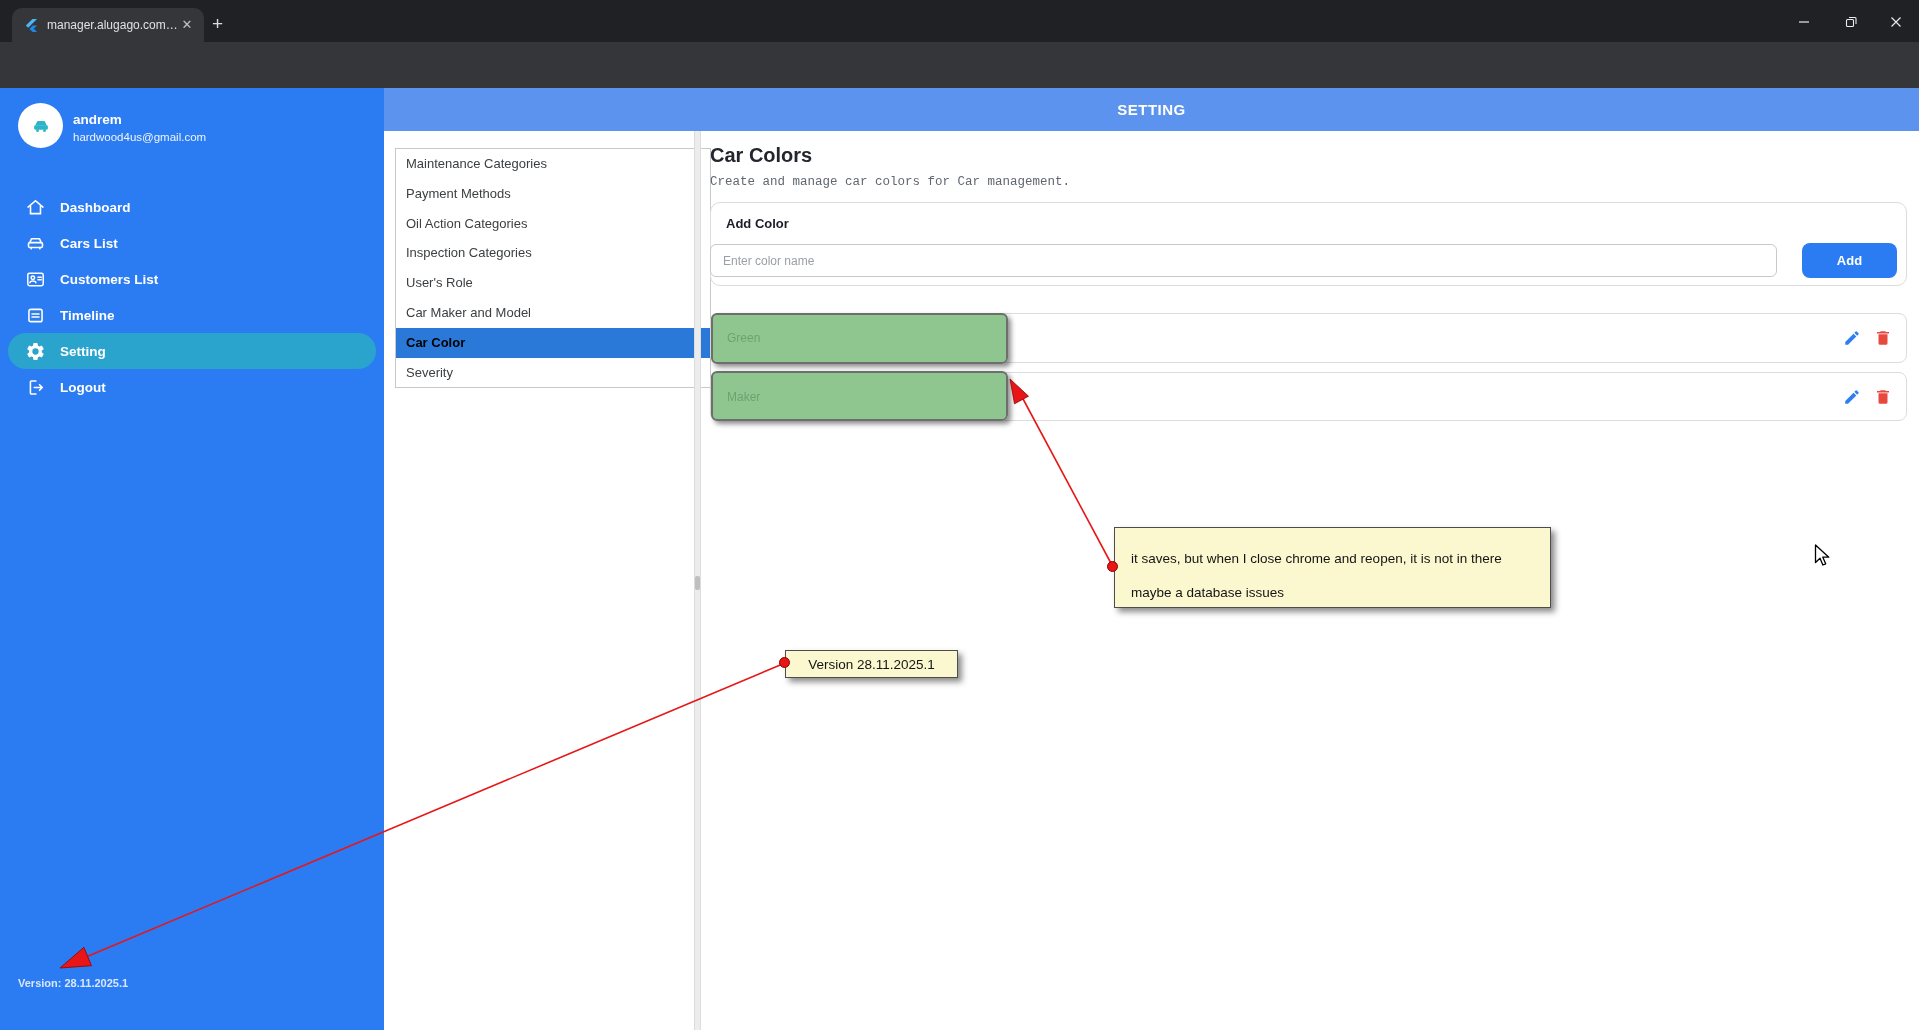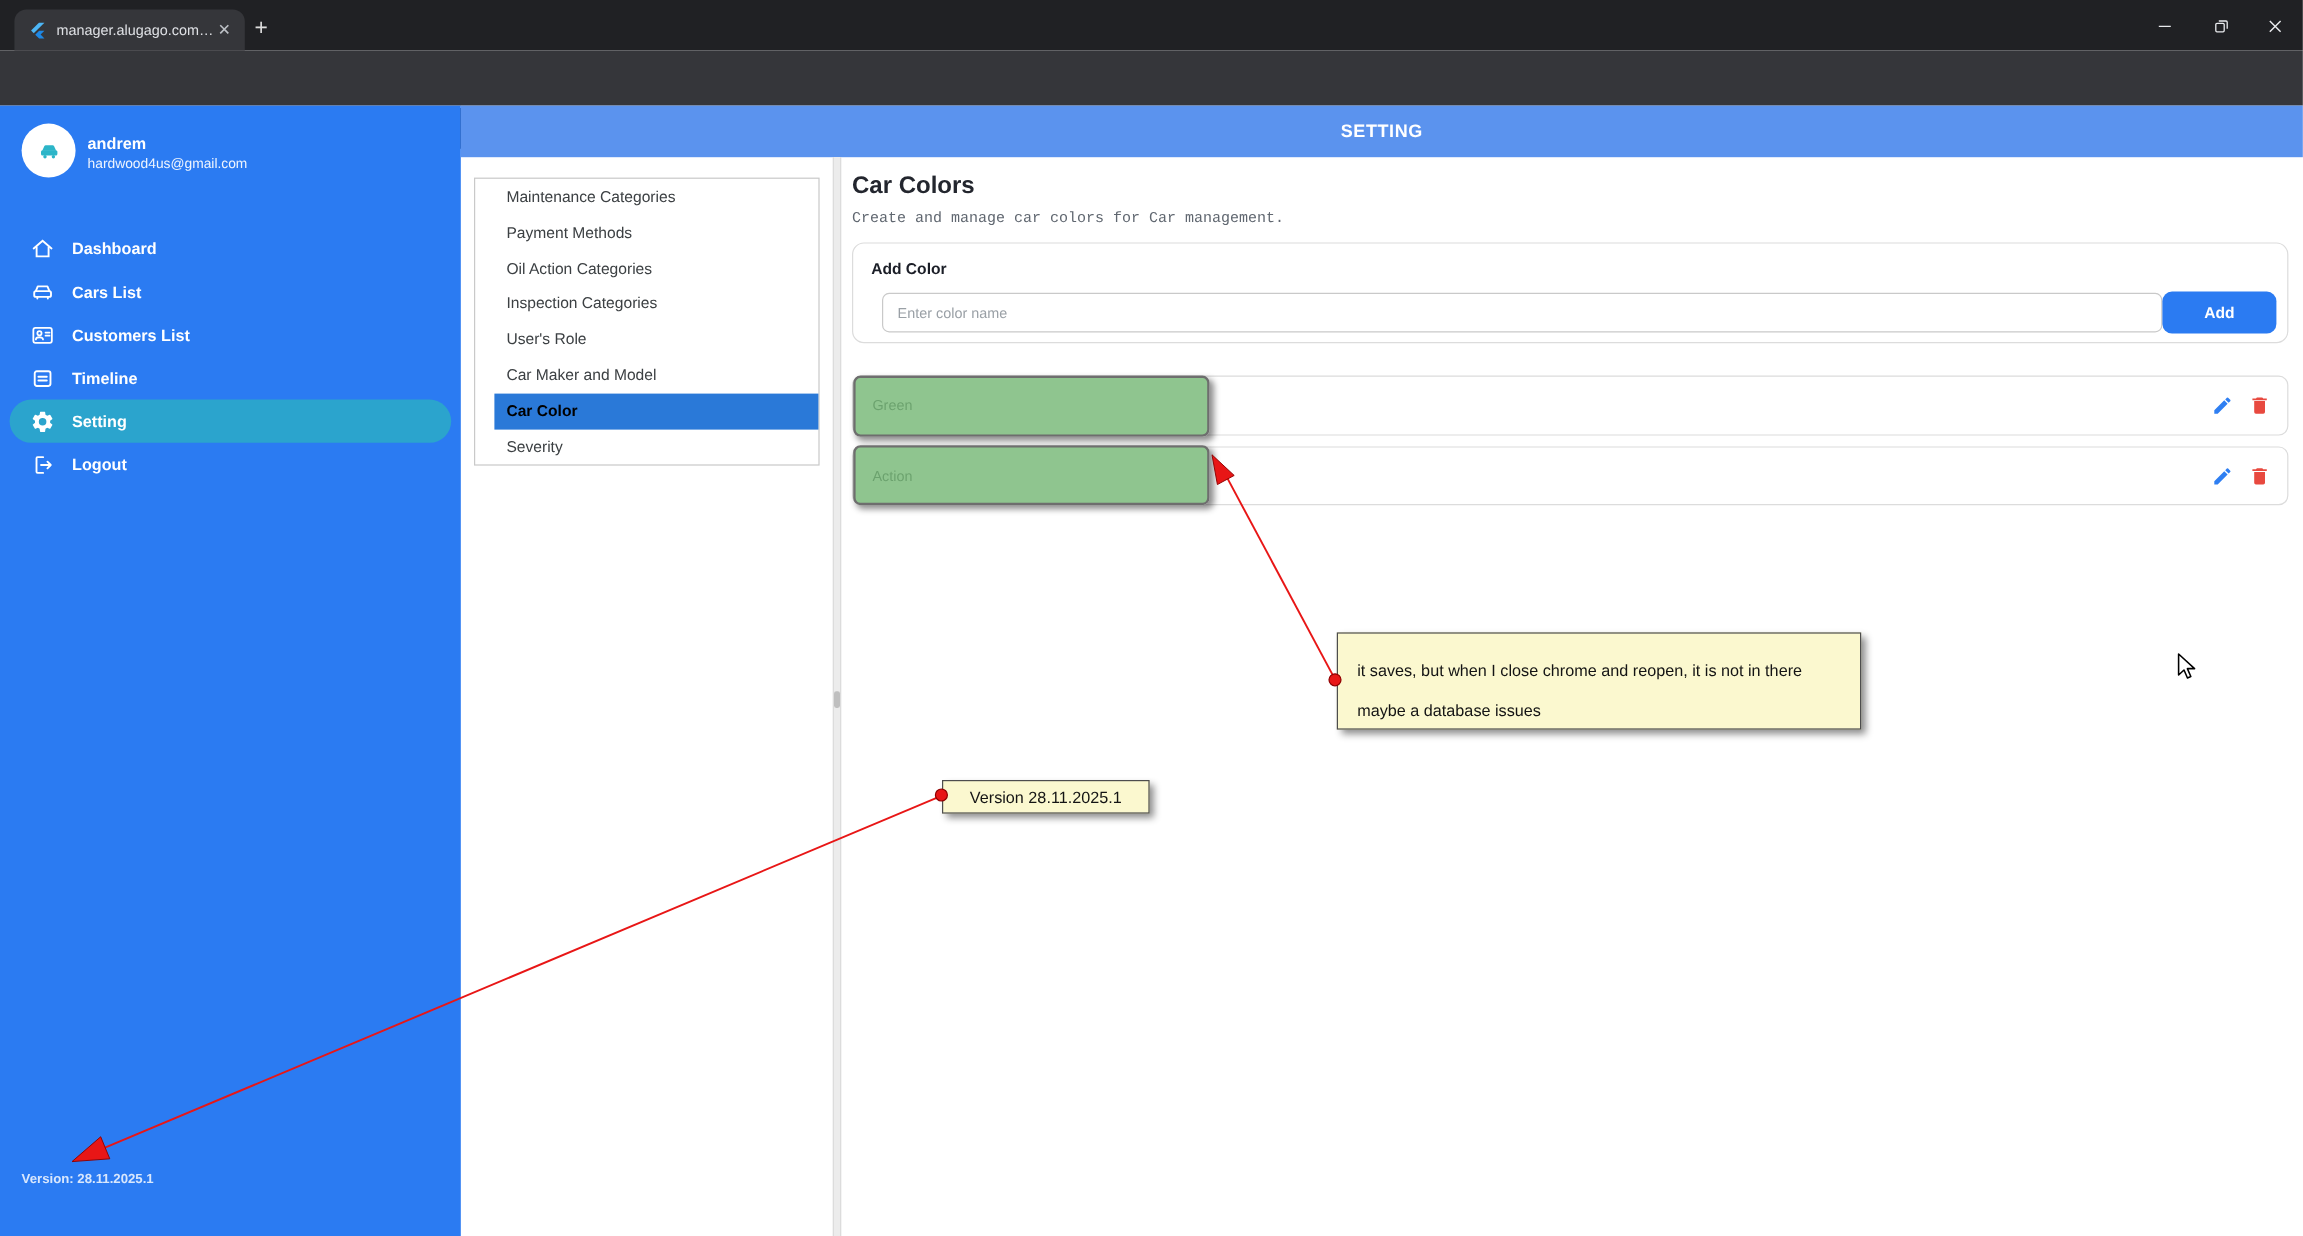--- a/index.html
+++ b/index.html
@@ -39,34 +39,34 @@
               gap:14px; color:#fff; border-radius:18px; }
   .nav-item.active { background:#2ba4cd; }
   .nav-label { font-size:13.5px; font-weight:600; }
   .nav-ic { width:22px; height:22px; display:flex; align-items:center; justify-content:center; }
   .side-version { left:18px; top:977px; color:rgba(255,255,255,.82); font-size:11px; font-weight:600; }
 
   
   .headerbar { left:384px; top:88px; width:1535px; height:43px; background:#5b93ee;
                display:flex; align-items:center; justify-content:center; }
   .headerbar span { color:#fff; font-weight:bold; font-size:15px; letter-spacing:.5px; }
-  .menu { left:395px; top:148px; width:288px; border:1px solid #c9c9c9; background:#fff;padding-left:16px; }
+  .menu { left:395px; top:148px; width:316px; border:1px solid #c9c9c9; background:#fff; }
   .menu-item { height:29.8px; line-height:29.8px; padding-left:10px; font-size:13px; color:#3c4043;
                white-space:nowrap; }
   .menu-item.selected { background:#2a79d8; color:#000000; font-weight:700; }
   .divider { left:694px; top:131px; width:7px; height:899px; background:#ececec;
              border-left:1px solid #dcdcdc; border-right:1px solid #dcdcdc; }
   .div-handle { left:695px; top:576px; width:5px; height:14px; background:#bfbfbf; border-radius:2px; }
 
   
   .page-title { left:710px; top:144px; font-size:20px; font-weight:bold; color:#23262e; }
   .page-sub { left:710px; top:175px; font-size:12.5px; color:#606770;font-family:Liberation Mono, monospace; }
   .add-card { left:710px; top:202px; width:1197px; height:84px; border:1px solid #dcdcdc; border-radius:10px; }
   .add-label { left:726px; top:216px; font-size:13px; font-weight:bold; color:#1b1e27; }
-  .color-input { left:735px; top:244px; width:1067px; height:33px; border:1px solid #c9c9c9;
+  .color-input { left:710px; top:244px; width:1067px; height:33px; border:1px solid #c9c9c9;
                  border-radius:6px; font-size:12px; color:#333; padding:0 12px; outline:none;
                  font-family:"Liberation Sans", sans-serif; }
   .color-input::placeholder { color:#9aa0a6; }
   .add-btn { left:1802px; top:243px; width:95px; height:35px; background:#2b7bf2; color:#fff;
              border:none; border-radius:8px; font-size:13px; font-weight:bold;
              font-family:"Liberation Sans", sans-serif; }
   .color-row { left:710px; width:1197px; border:1px solid #dcdcdc; border-radius:8px; background:#fff;
                display:flex; align-items:center; padding:0 16px; }
   .row-1 { top:313px; height:50px; }
   .row-2 { top:372px; height:49px; }
@@ -296,21 +296,21 @@
 
 <div class="abs add-card"></div>
 <div class="abs add-label">Add Color</div>
 <input class="abs color-input" placeholder="Enter color name" style="">
 <button class="abs add-btn">Add</button>
 
 <div class="abs color-row row-1">
   <span class="row-label">Green</span>
 </div>
 <div class="abs color-row row-2">
-  <span class="row-label">Action</span>
+  <span class="row-label">Maker</span>
 </div>
 
 <div class="abs row-ic ic-edit-1">
   <svg width="18" height="18" viewBox="0 0 24 24" fill="#2f7ff2">
       <path d="M3 17.25V21h3.75L17.8 9.94l-3.75-3.75zM20.71 7.04a1 1 0 0 0 0-1.41l-2.34-2.34a1 1 0 0 0-1.41 0l-1.83 1.83 3.75 3.75z"></path>
     </svg>
 </div>
 <div class="abs row-ic ic-del-1">
   <svg width="18" height="18" viewBox="0 0 24 24" fill="#e8493f">
       <path d="M6 7h12v12a2 2 0 0 1-2 2H8a2 2 0 0 1-2-2zM9 3h6l1 1h4v2H4V4h4z"></path>

